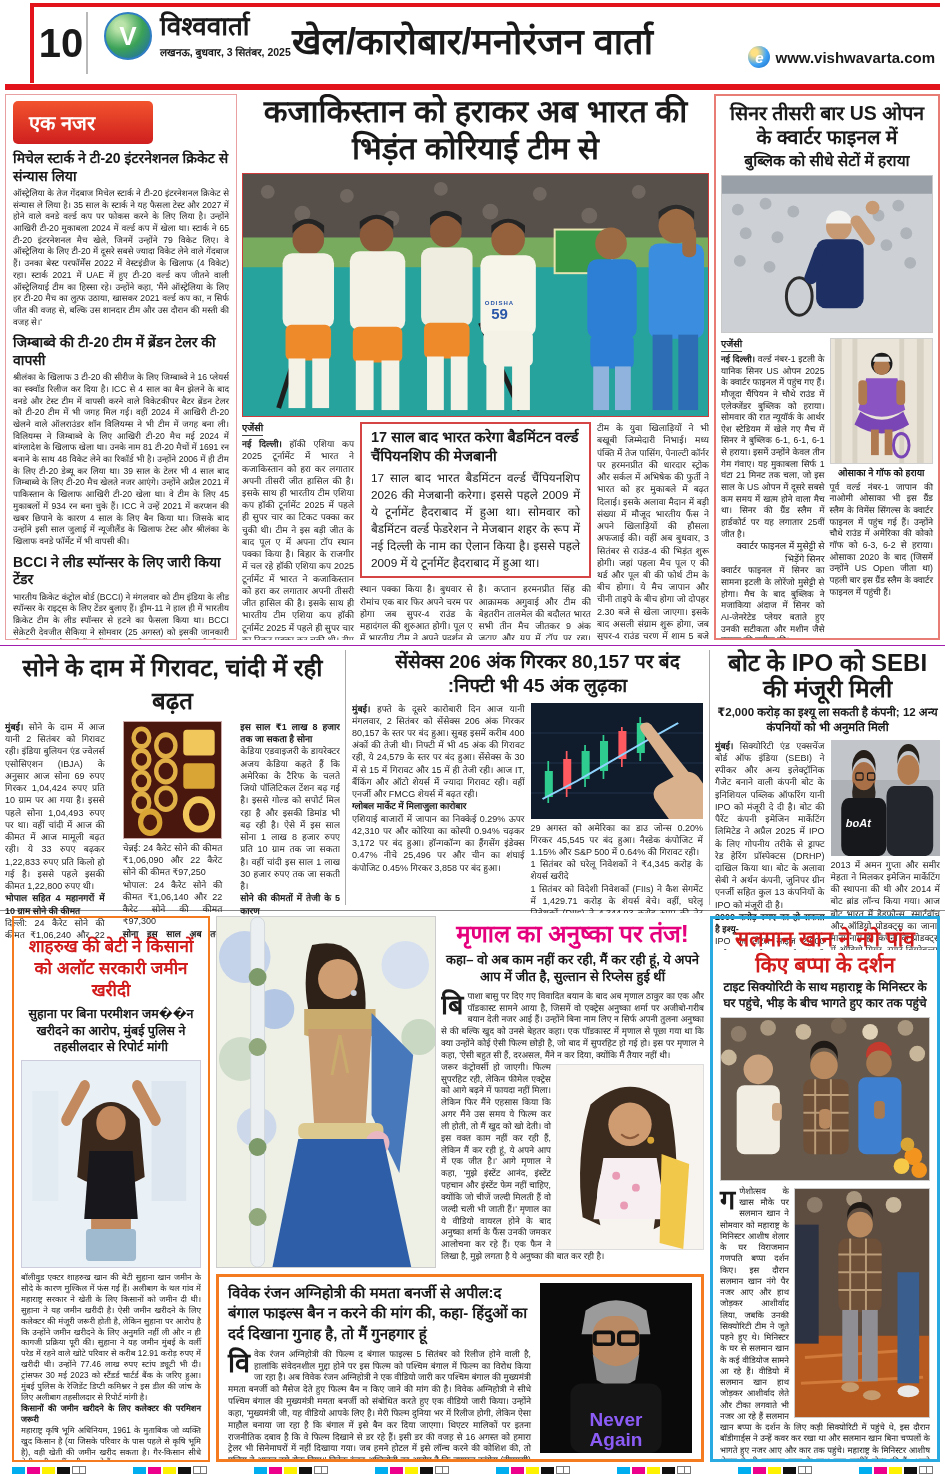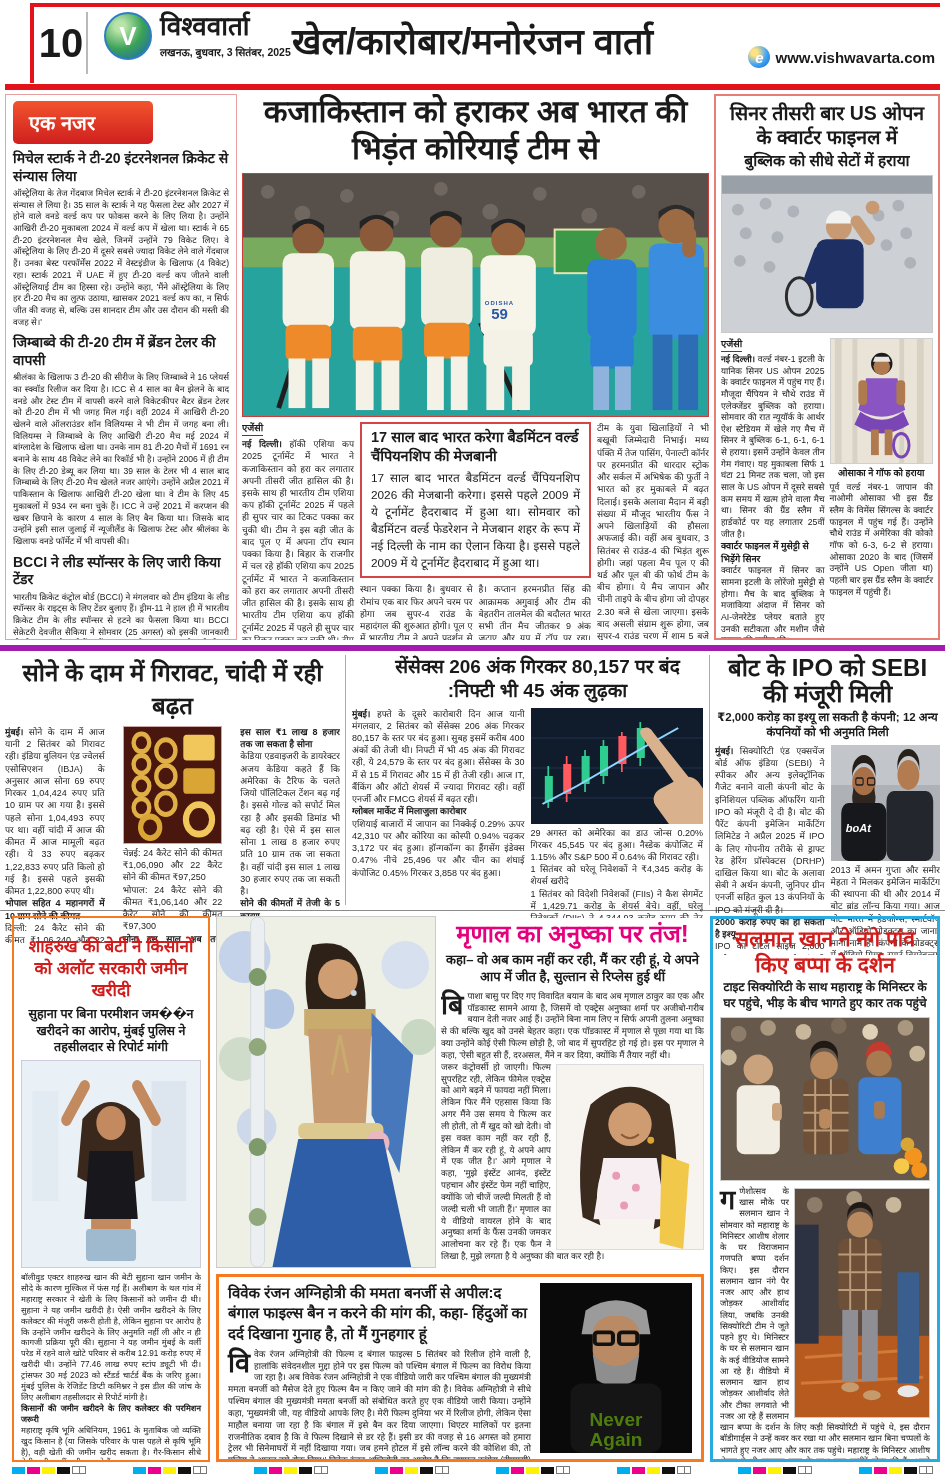--- a/index.html
+++ b/index.html
@@ -48,23 +48,23 @@
   .hmid-cols{display:flex;gap:6px;flex:1;overflow:hidden;}
   .hmid-cols .jtext{flex:1;}
   .sinner-box{width:226px;border:2px solid #e87d75;padding:4px 5px;overflow:hidden;}
   .sinner-box h2{font-size:19.5px;text-align:center;line-height:1.22;margin:2px 0;}
   .sinner-box h3{font-size:15.5px;text-align:center;line-height:1.2;margin:1px 0 5px;}
   .tennis-photo{height:158px;border:1px solid #c9c9c9;}
   .sinner-cols{display:flex;gap:5px;margin-top:5px;}
   .scol{flex:1;font-size:8.7px;line-height:1.34;text-align:justify;}
   .osaka-photo{height:126px;margin-bottom:3px;border:1px solid #cfcfcf;}
   .cap{font-weight:bold;font-size:9.3px;text-align:center;display:block;margin-bottom:2px;}
-  .cshead{font-weight:bold;text-align:left;display:block;font-size:9.3px;}
+  .cshead{font-weight:normal;text-align:right;display:block;font-size:9.3px;}
   
-  .row2{display:flex;padding:4px 5px 0;height:260px;border-top:6px solid #a21caf;margin-top:5px;}
+  .row2{display:flex;padding:4px 5px 0;height:260px;border-top:1px solid #a21caf;margin-top:5px;}
   .gold{width:340px;padding-right:5px;}
   .gold h2{font-size:24px;text-align:center;margin-bottom:5px;}
   .cols3{display:flex;gap:18px;overflow:hidden;height:218px;}
   .cols3>div{flex:1;}
   .gold-photo{height:118px;margin-bottom:3px;border:1px solid #caa;}
   .sensex{flex:1;border-left:1px solid #aaa;border-right:1px solid #aaa;padding:0 6px;}
   .sensex h2{font-size:19px;text-align:center;line-height:1.25;margin-bottom:5px;margin-left:20px;}
   .cols2{display:flex;gap:6px;overflow:hidden;height:210px;}
   .cols2>div{flex:1;}
   .sensex-photo{height:116px;margin-bottom:3px;}
@@ -86,21 +86,21 @@
   .mrunal{flex:1;overflow:hidden;}
   .mrunal h2{color:#e5007d;font-size:24px;text-align:center;margin-bottom:3px;}
   .mrunal h4{font-size:13px;text-align:center;line-height:1.3;margin-bottom:5px;}
   .mrunal .jtext{font-size:8.7px;}
   .mrunal-photo{float:right;width:148px;height:186px;margin:2px 0 0 5px;border:1px solid #ddd;}
   .vivek-box{border:3px solid #f47b20;flex:1;display:flex;gap:9px;padding:6px 9px;overflow:hidden;}
   .vivek-text{flex:1;}
   .vivek-text h3{font-size:15px;line-height:1.35;margin-bottom:5px;}
   .vivek-text p{font-size:8.7px;line-height:1.36;text-align:justify;}
   .vivek-photo{width:152px;background:#0a0a0a;}
-  .never{position:absolute;left:0;right:0;bottom:4px;text-align:center;color:#4d7c0f;font-weight:bold;font-size:19px;line-height:1.02;}
+  .never{position:absolute;left:0;right:0;bottom:4px;text-align:center;color:#8b5cf6;font-weight:bold;font-size:19px;line-height:1.02;}
   .salman-box{width:230px;border:3px solid #29abe2;padding:5px 7px;overflow:hidden;}
   .salman-box h2{color:#d21c1c;font-size:21px;text-align:center;line-height:1.22;margin:2px 0 3px;}
   .salman-box h4{font-size:12px;text-align:center;line-height:1.32;margin:2px 0 5px;}
   .salman-photo1{height:164px;margin-bottom:5px;border:1px solid #ccc;}
   .salman-body{font-size:8.4px;line-height:1.34;text-align:justify;}
   .salman-photo2{float:right;width:136px;height:230px;margin:2px 0 2px 5px;border:1px solid #ccc;}
   
   .print-marks{display:flex;justify-content:space-between;align-items:center;padding:3px 12px;height:22px;}
   .cmyk-group{display:flex;gap:2px;align-items:center;}
   .sq{width:13px;height:13px;display:inline-block;}

